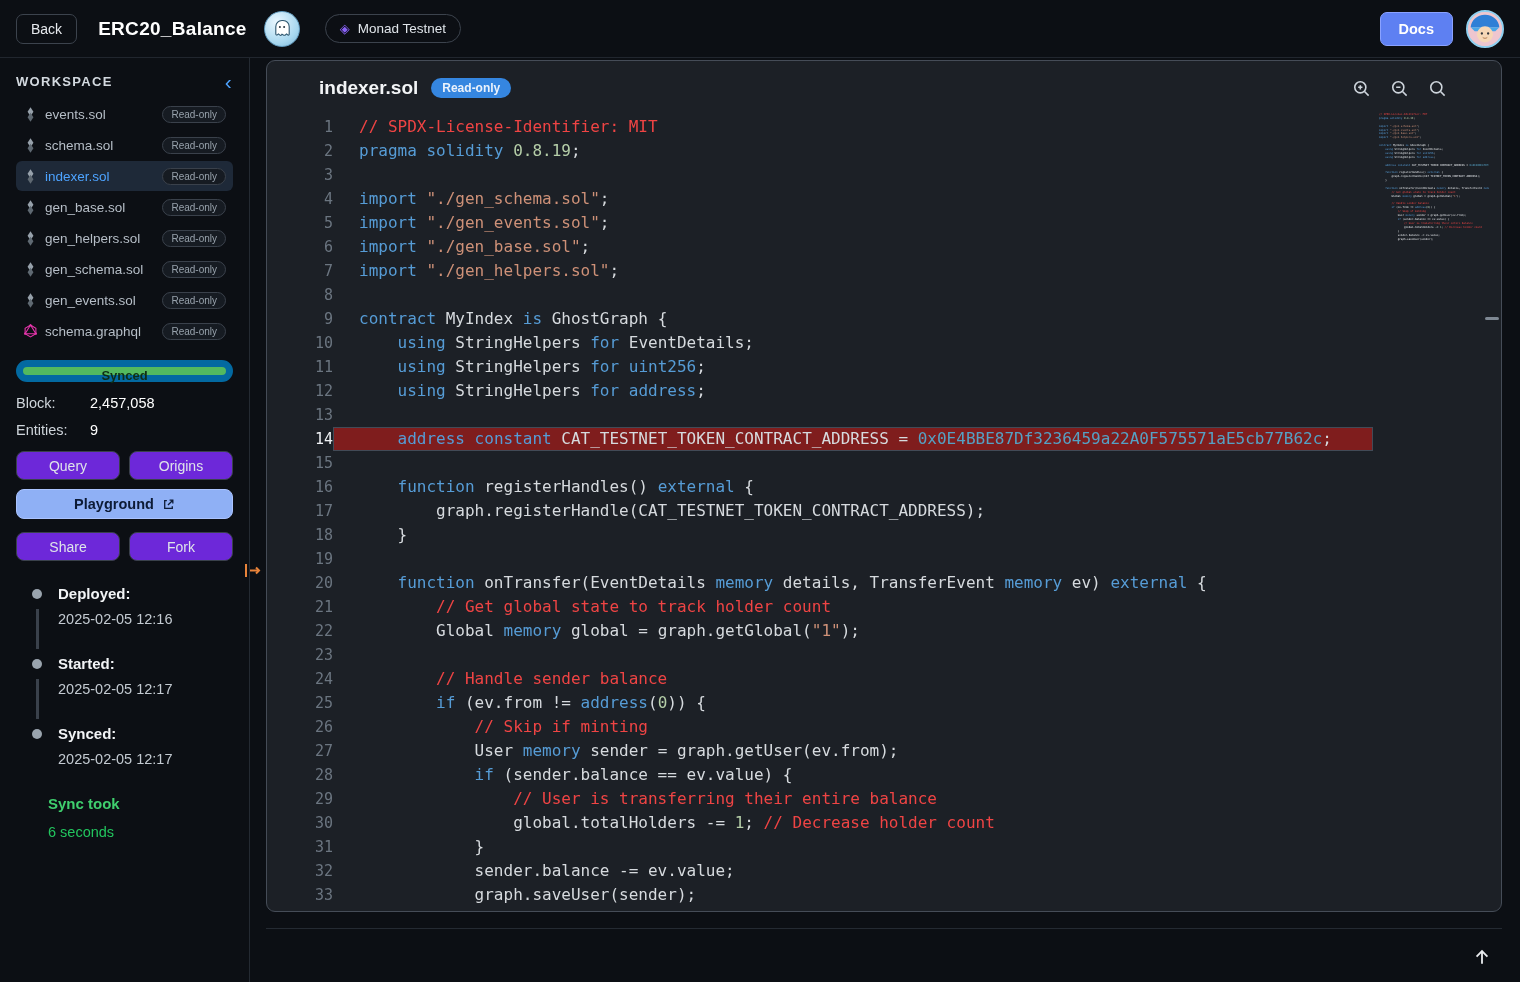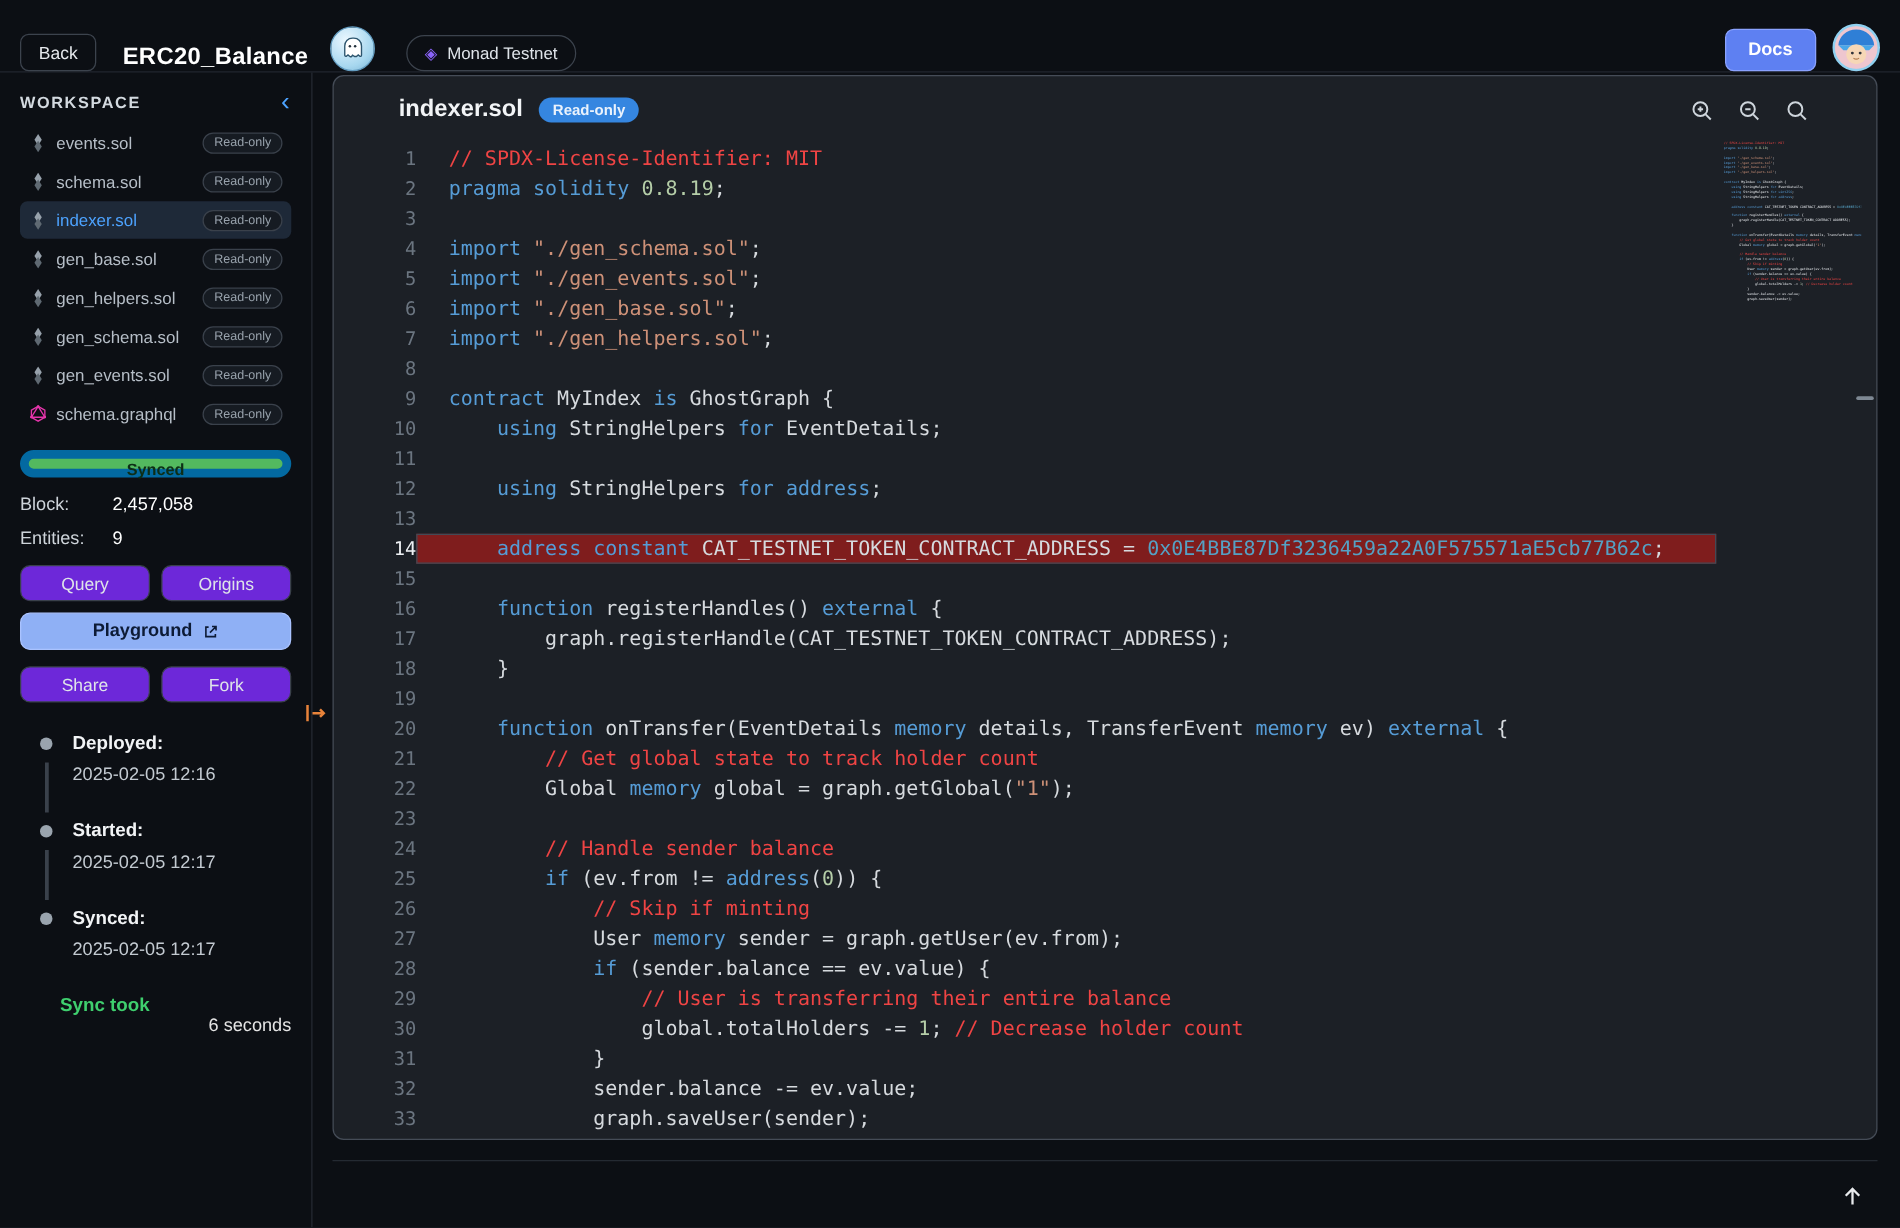--- a/index.html
+++ b/index.html
@@ -3,21 +3,21 @@
 <meta charset="utf-8">
 <style>
   * { box-sizing: border-box; }
   html,body { margin:0; padding:0; }
   body {
     width:1520px; height:982px; overflow:hidden;
     background:#0c0f14; color:#e6e9ed;
     font-family:"Liberation Sans", sans-serif;
   }
   
-  .topbar { height:58px; display:flex; align-items:flex-end; gap:13px; padding:0 16px; border-bottom:1px solid #21262e; }
+  .topbar { height:58px; display:flex; align-items:center; gap:13px; padding:0 16px; border-bottom:1px solid #21262e; }
   .btn-outline { background:transparent; border:1px solid #3c434d; border-radius:7px; color:#e6e9ed; font-size:14px; padding:6px 14px; font-family:inherit; cursor:pointer; }
   .app-title { font-size:19px; font-weight:700; margin:0 4px 0 8px; letter-spacing:.3px; color:#fff; }
   .logo { width:36px; height:36px; border-radius:50%; flex-shrink:0;
           background:radial-gradient(circle at 35% 30%, #eaf7ff, #a7d7ef 65%, #79b4d6);
           border:1px solid #639cc0; display:flex; align-items:center; justify-content:center; }
   .network-pill { display:inline-flex; align-items:center; gap:8px; border:1px solid #3c434d; border-radius:999px; padding:6px 14px; font-size:13.5px; color:#dfe4e9; margin-left:12px; cursor:pointer; }
   .diamond { color:#8a63f9; font-size:13px; line-height:1; }
   .spacer { flex:1; }
   .docs-btn { background:#5e80f2; border:1px solid #8aa2ff; border-radius:7px; color:#fff; font-size:14.5px; font-weight:600; padding:8px 18px; cursor:pointer; font-family:inherit; }
   .avatar { width:38px; height:38px; border-radius:50%; overflow:hidden; border:2px solid #8fd0f0; background:#eec6cf; cursor:pointer; display:flex; align-items:center; justify-content:center; }
@@ -42,21 +42,21 @@
   .btn-row button { flex:1; background:#6d28d9; border:1px solid #3a414b; color:#dfe4e9; border-radius:8px; height:29px; font-size:14px; font-family:inherit; cursor:pointer; }
   .playground-btn { width:100%; margin-top:9px; background:#8fb0f5; color:#0d1b36; border:1px solid #aac3ff; border-radius:8px; height:30px; font-size:14.5px; font-weight:600; font-family:inherit; cursor:pointer; display:flex; align-items:center; justify-content:center; gap:8px; }
   .timeline { margin-top:24px; }
   .tl-entry { position:relative; padding-left:42px; margin-bottom:22px; min-height:48px; }
   .tl-dot { position:absolute; left:16px; top:4px; width:10px; height:10px; border-radius:50%; background:#9aa4ae; }
   .tl-entry.connect::before { content:""; position:absolute; left:20px; top:24px; width:2.5px; height:40px; background:#3a414b; }
   .tl-label { font-size:15px; font-weight:700; color:#f2f4f6; }
   .tl-value { font-size:14.5px; color:#c3cad1; margin-top:9px; }
   .sync-took { margin-top:4px; padding-left:32px; }
   .sync-took-label { color:#3fcf6e; font-size:15px; font-weight:700; }
-  .sync-took-value { color:#e5e5e5; font-size:14.5px; margin-top:0;text-align:right; }
+  .sync-took-value { color:#22c55e; font-size:14.5px; margin-top:12px; }
   
   .editor-panel { height:852px; background:#1c2026; border:1.5px solid #454c57; border-radius:9px; overflow:hidden; display:flex; flex-direction:column; }
   .editor-header { display:flex; align-items:center; gap:13px; padding:16px 24px 10px 52px; flex-shrink:0; }
   .filename { font-size:19px; font-weight:700; color:#f2f4f6; }
   .ro-badge { background:#3586e0; color:#eaf2fc; font-size:12px; font-weight:600; border-radius:999px; padding:3px 11px; }
   .header-icons { margin-left:auto; display:flex; gap:19px; padding-right:30px; }
   .header-icons > span { cursor:pointer; display:flex; }
   .code-area { position:relative; flex:1; overflow:hidden; font-family:"DejaVu Sans Mono", monospace; font-size:16px; padding-top:6px; }
   .line { display:flex; height:24px; line-height:24px; white-space:pre; }
   .ln { width:66px; text-align:right; color:#6b7580; flex-shrink:0; font-size:15px; }
@@ -293,21 +293,21 @@
             <div class="line"><span class="ln">1</span><span class="code"><span class="tk-comment">// SPDX-License-Identifier: MIT</span></span></div>
             <div class="line"><span class="ln">2</span><span class="code"><span class="tk-keyword">pragma</span> <span class="tk-keyword">solidity</span> <span class="tk-number">0.8.19</span>;</span></div>
             <div class="line"><span class="ln">3</span><span class="code"></span></div>
             <div class="line"><span class="ln">4</span><span class="code"><span class="tk-keyword">import</span> <span class="tk-string">"./gen_schema.sol"</span>;</span></div>
             <div class="line"><span class="ln">5</span><span class="code"><span class="tk-keyword">import</span> <span class="tk-string">"./gen_events.sol"</span>;</span></div>
             <div class="line"><span class="ln">6</span><span class="code"><span class="tk-keyword">import</span> <span class="tk-string">"./gen_base.sol"</span>;</span></div>
             <div class="line"><span class="ln">7</span><span class="code"><span class="tk-keyword">import</span> <span class="tk-string">"./gen_helpers.sol"</span>;</span></div>
             <div class="line"><span class="ln">8</span><span class="code"></span></div>
             <div class="line"><span class="ln">9</span><span class="code"><span class="tk-keyword">contract</span> MyIndex <span class="tk-keyword">is</span> GhostGraph {</span></div>
             <div class="line"><span class="ln">10</span><span class="code">    <span class="tk-keyword">using</span> StringHelpers <span class="tk-keyword">for</span> EventDetails;</span></div>
-            <div class="line"><span class="ln">11</span></div>
+            <div class="line"><span class="ln">11</span><span class="code">    <span class="tk-keyword">using</span> StringHelpers <span class="tk-keyword">for</span> <span class="tk-keyword">uint256</span>;</span></div>
             <div class="line"><span class="ln">12</span><span class="code">    <span class="tk-keyword">using</span> StringHelpers <span class="tk-keyword">for</span> <span class="tk-keyword">address</span>;</span></div>
             <div class="line"><span class="ln">13</span><span class="code"></span></div>
             <div class="line active"><span class="ln">14</span><span class="code">    <span class="tk-keyword">address</span> <span class="tk-keyword">constant</span> CAT_TESTNET_TOKEN_CONTRACT_ADDRESS = <span class="tk-hex">0x0E4BBE87Df3236459a22A0F575571aE5cb77B62c</span>;</span></div>
             <div class="line"><span class="ln">15</span><span class="code"></span></div>
             <div class="line"><span class="ln">16</span><span class="code">    <span class="tk-keyword">function</span> registerHandles() <span class="tk-keyword">external</span> {</span></div>
             <div class="line"><span class="ln">17</span><span class="code">        graph.registerHandle(CAT_TESTNET_TOKEN_CONTRACT_ADDRESS);</span></div>
             <div class="line"><span class="ln">18</span><span class="code">    }</span></div>
             <div class="line"><span class="ln">19</span><span class="code"></span></div>
             <div class="line"><span class="ln">20</span><span class="code">    <span class="tk-keyword">function</span> onTransfer(EventDetails <span class="tk-keyword">memory</span> details, TransferEvent <span class="tk-keyword">memory</span> ev) <span class="tk-keyword">external</span> {</span></div>
             <div class="line"><span class="ln">21</span><span class="code">        <span class="tk-comment">// Get global state to track holder count</span></span></div>

